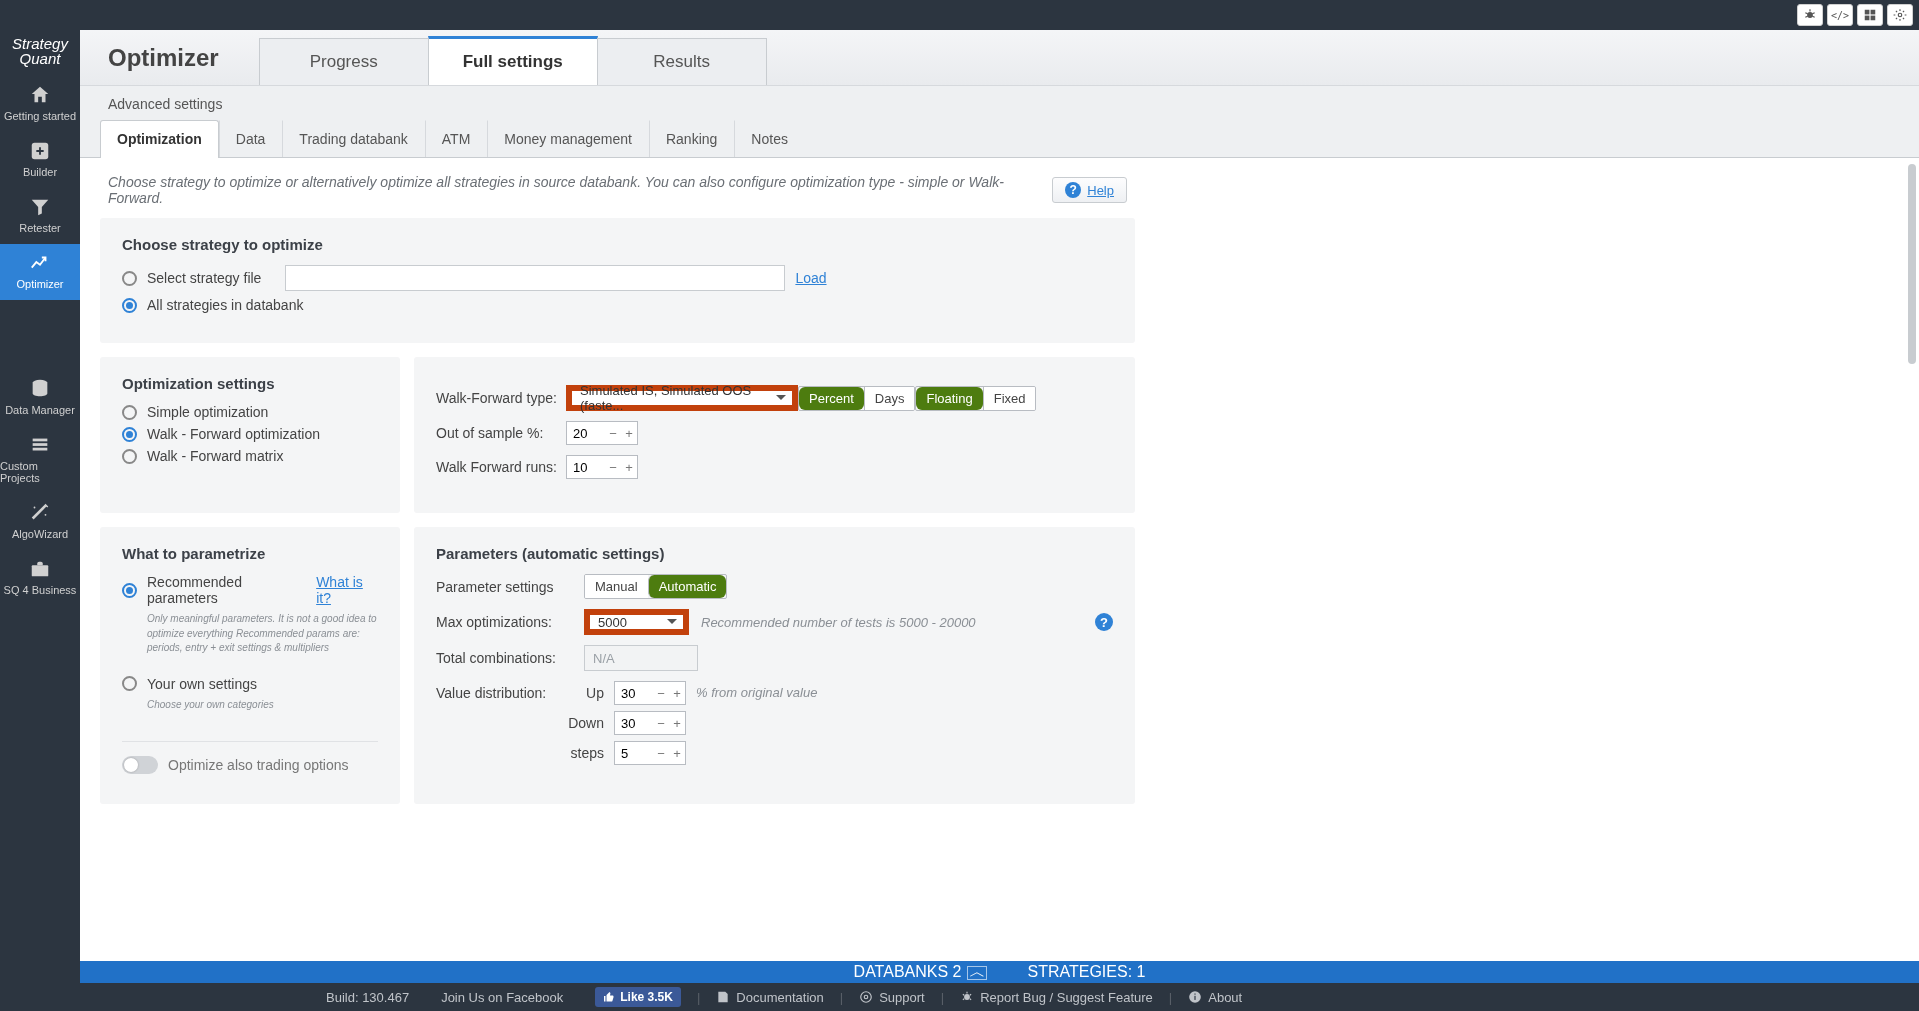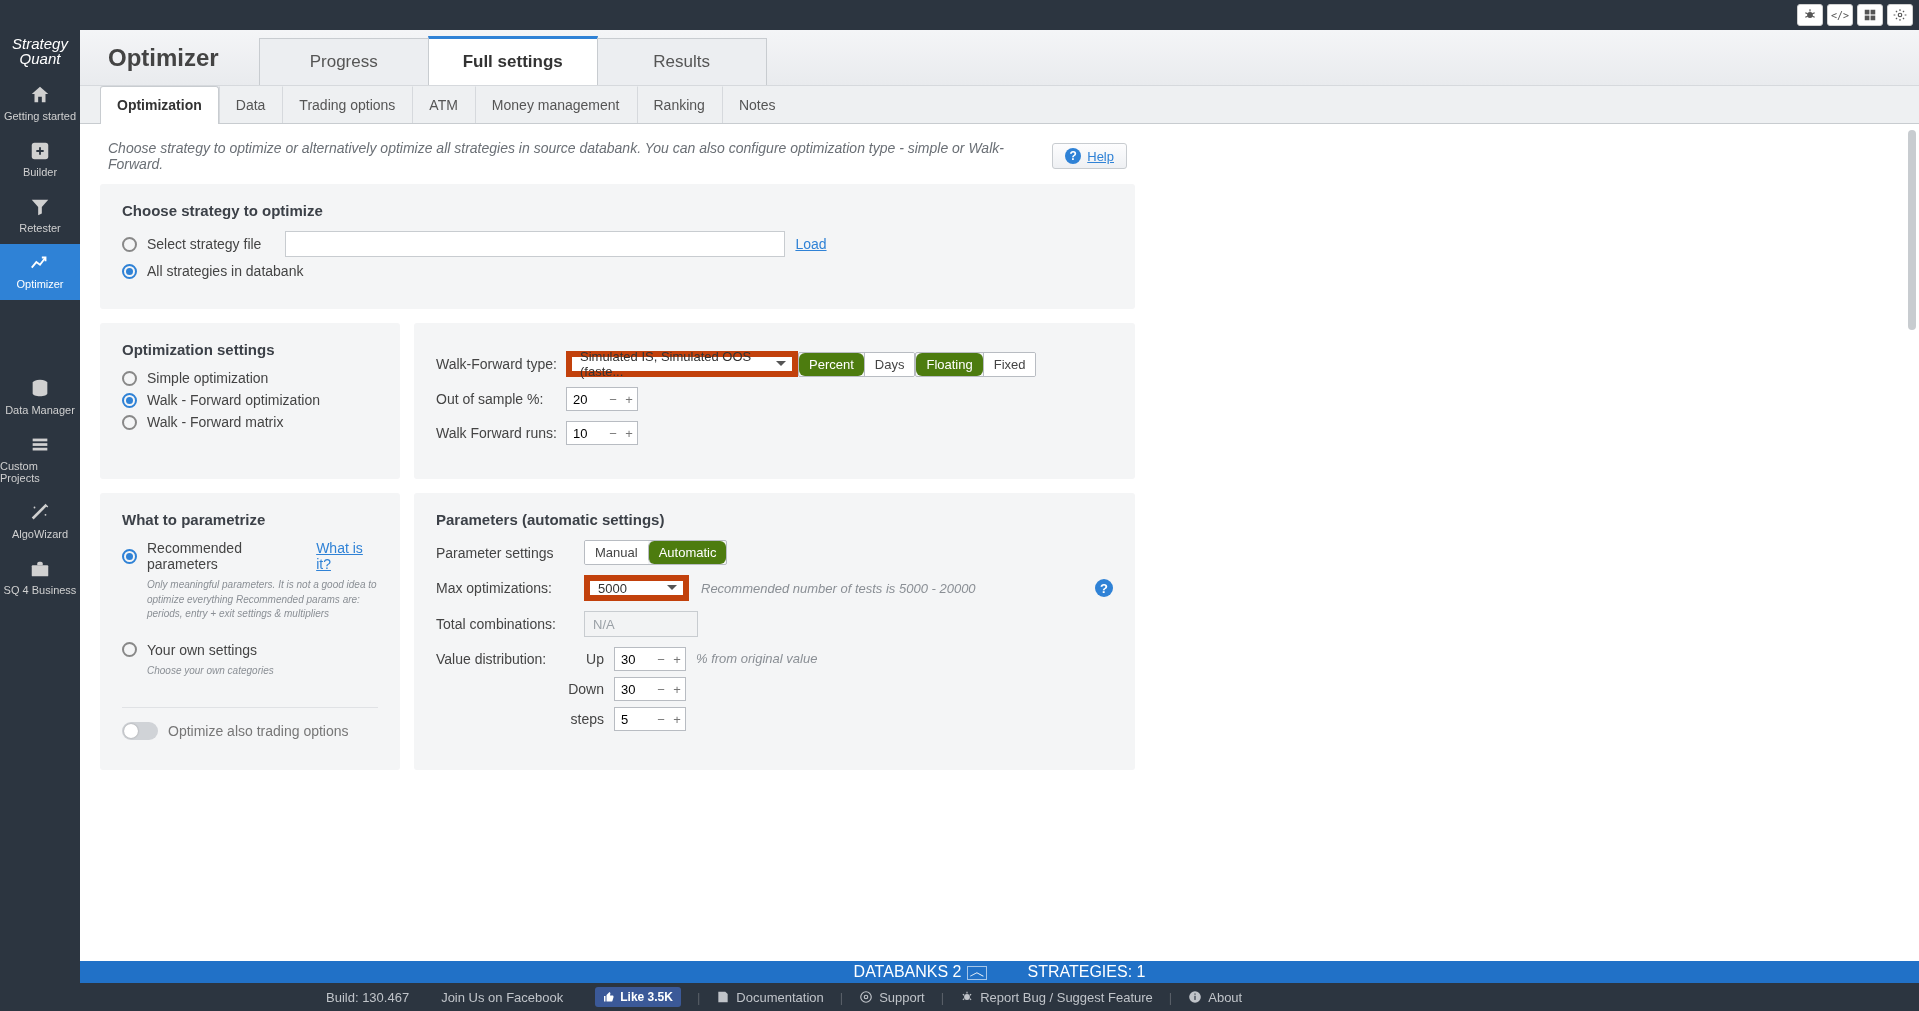--- a/index.html
+++ b/index.html
@@ -219,24 +219,25 @@
       </div>
   </div>
 
   <div class="content">
     <div class="header-tabs">
       <div class="page-title">Optimizer</div>
       <div class="tab">Progress</div>
       <div class="tab active">Full settings</div>
       <div class="tab">Results</div>
     </div>
+    <div class="subheading">Advanced settings</div>
     <div class="sub-tabs">
       <div class="sub-tab active">Optimization</div>
       <div class="sub-tab">Data</div>
-      <div class="sub-tab">Trading options</div>
+      <div class="sub-tab">Trading databank</div>
       <div class="sub-tab">ATM</div>
       <div class="sub-tab">Money management</div>
       <div class="sub-tab">Ranking</div>
       <div class="sub-tab">Notes</div>
     </div>
 
     <div class="scroll-body">
       <div class="fake-scroll"></div>
       <div style="max-width:1035px">
       <div class="intro-row">

